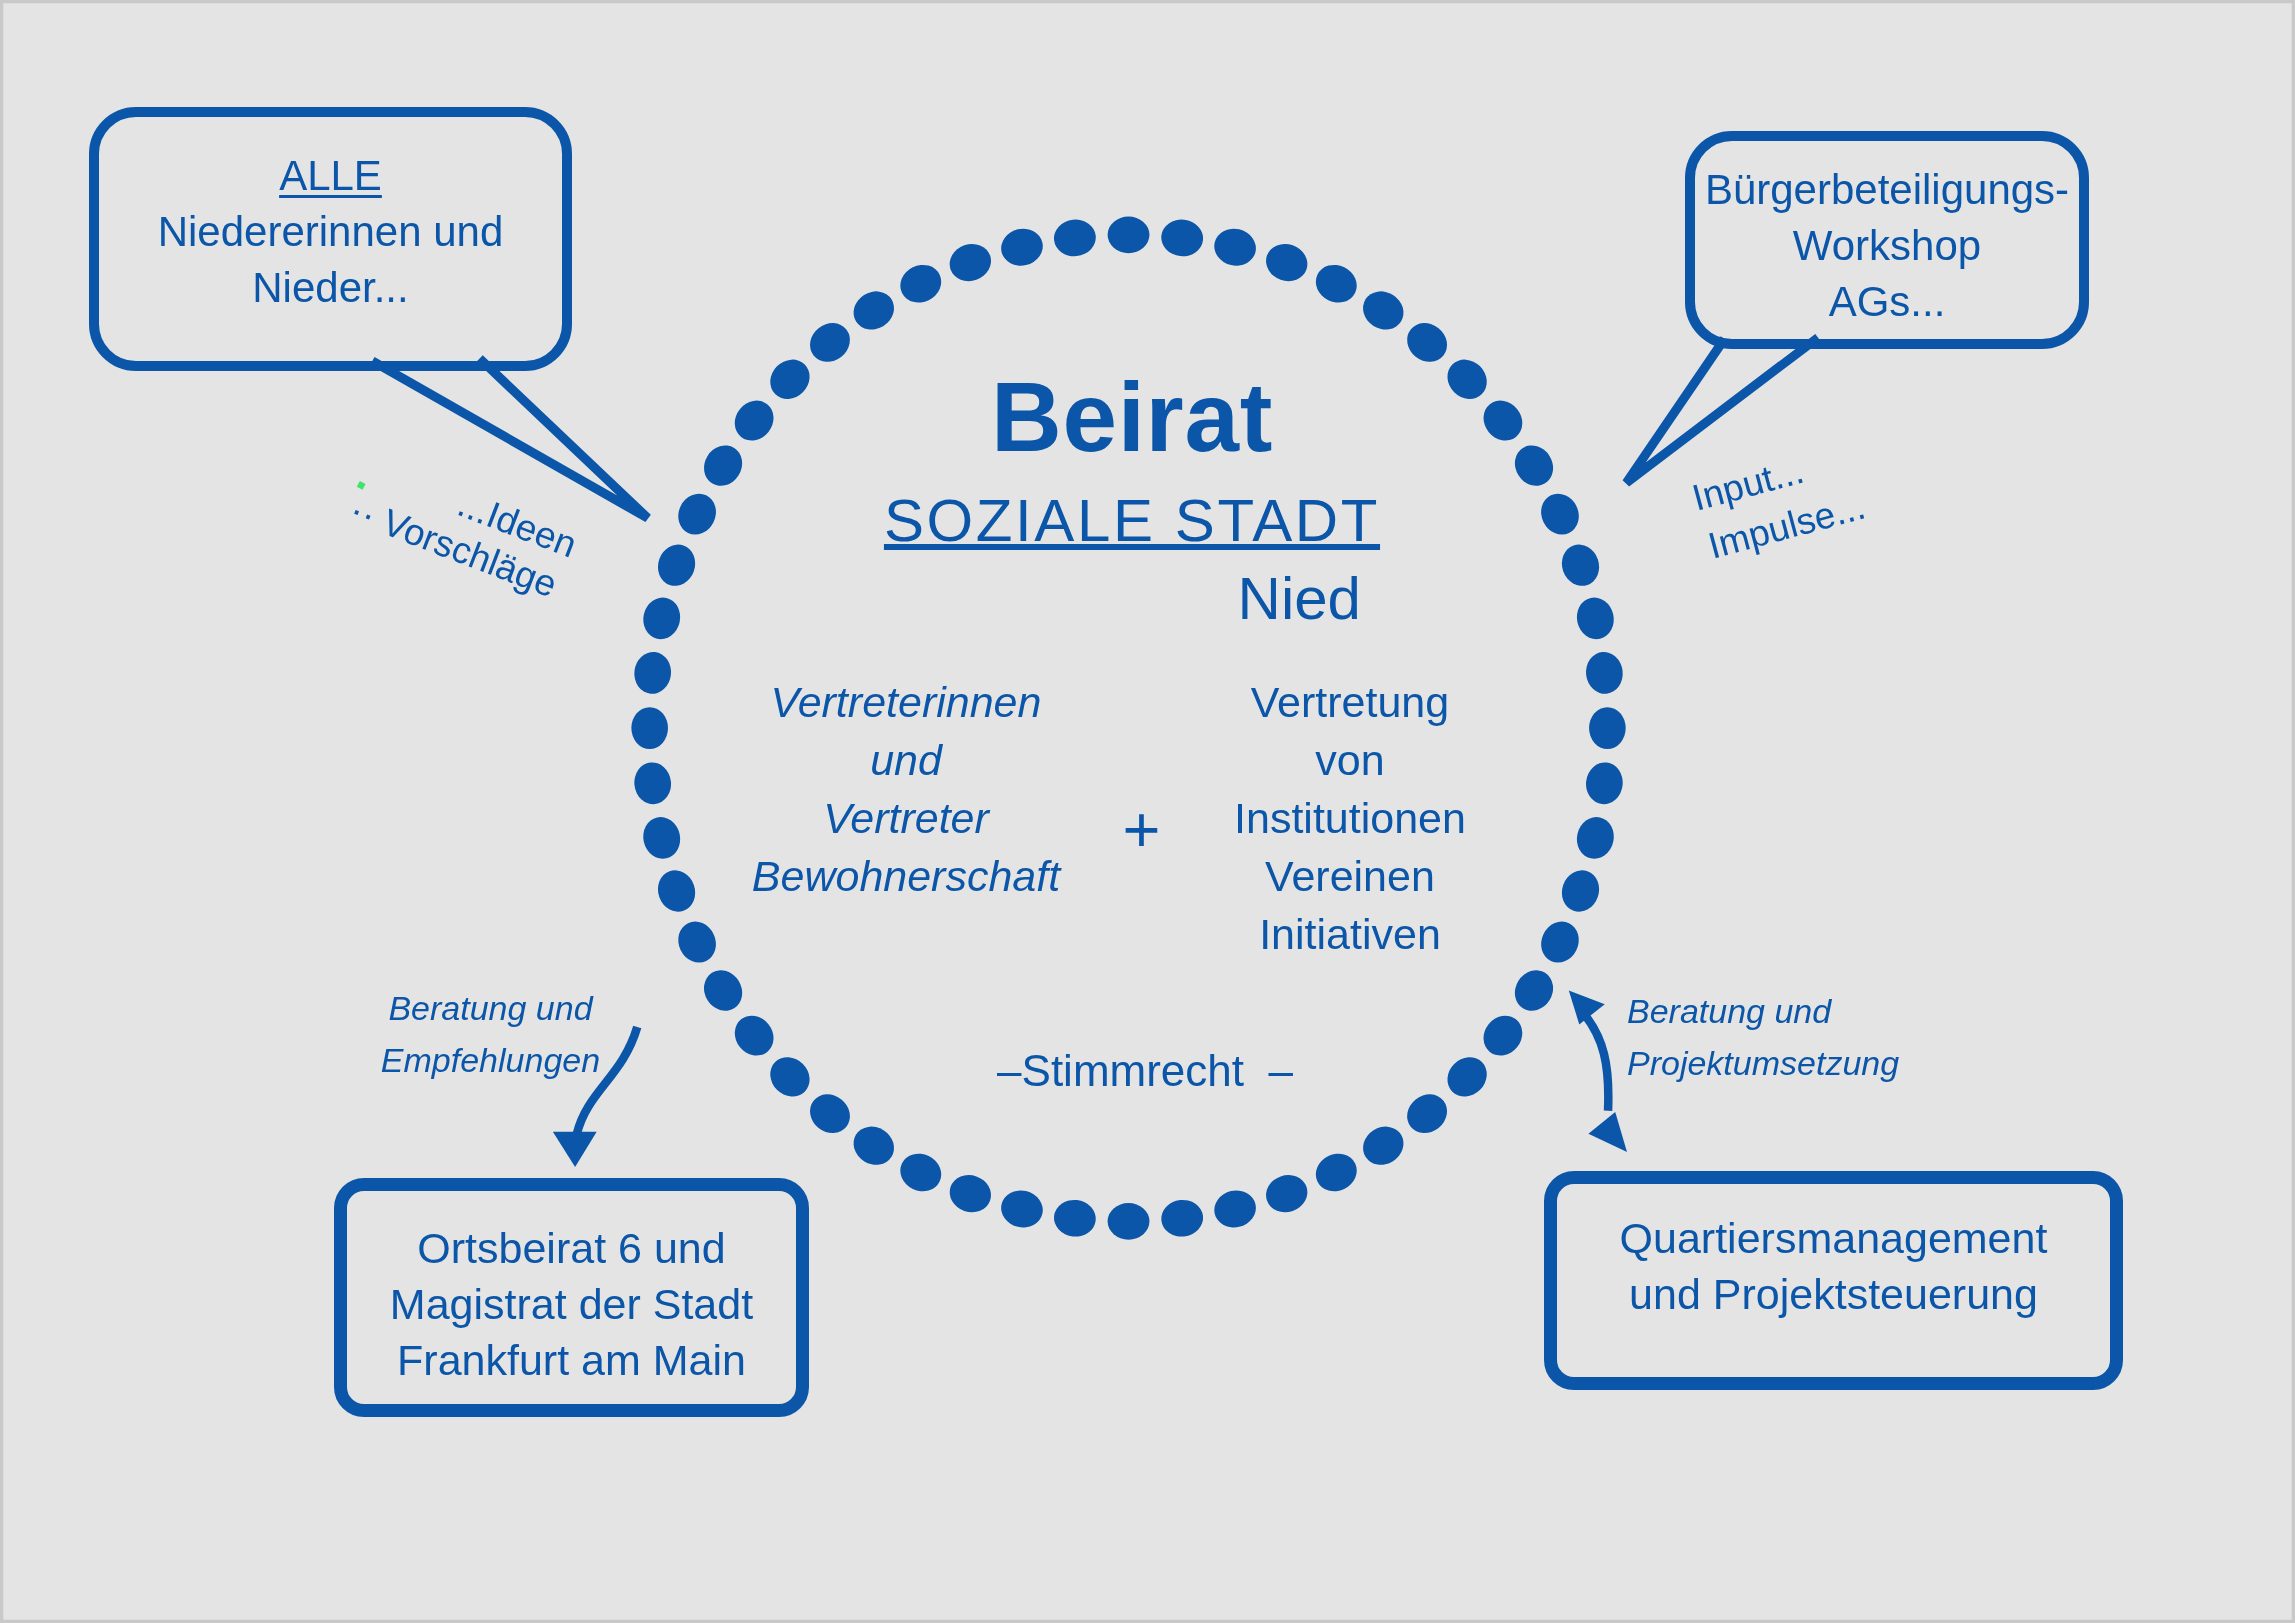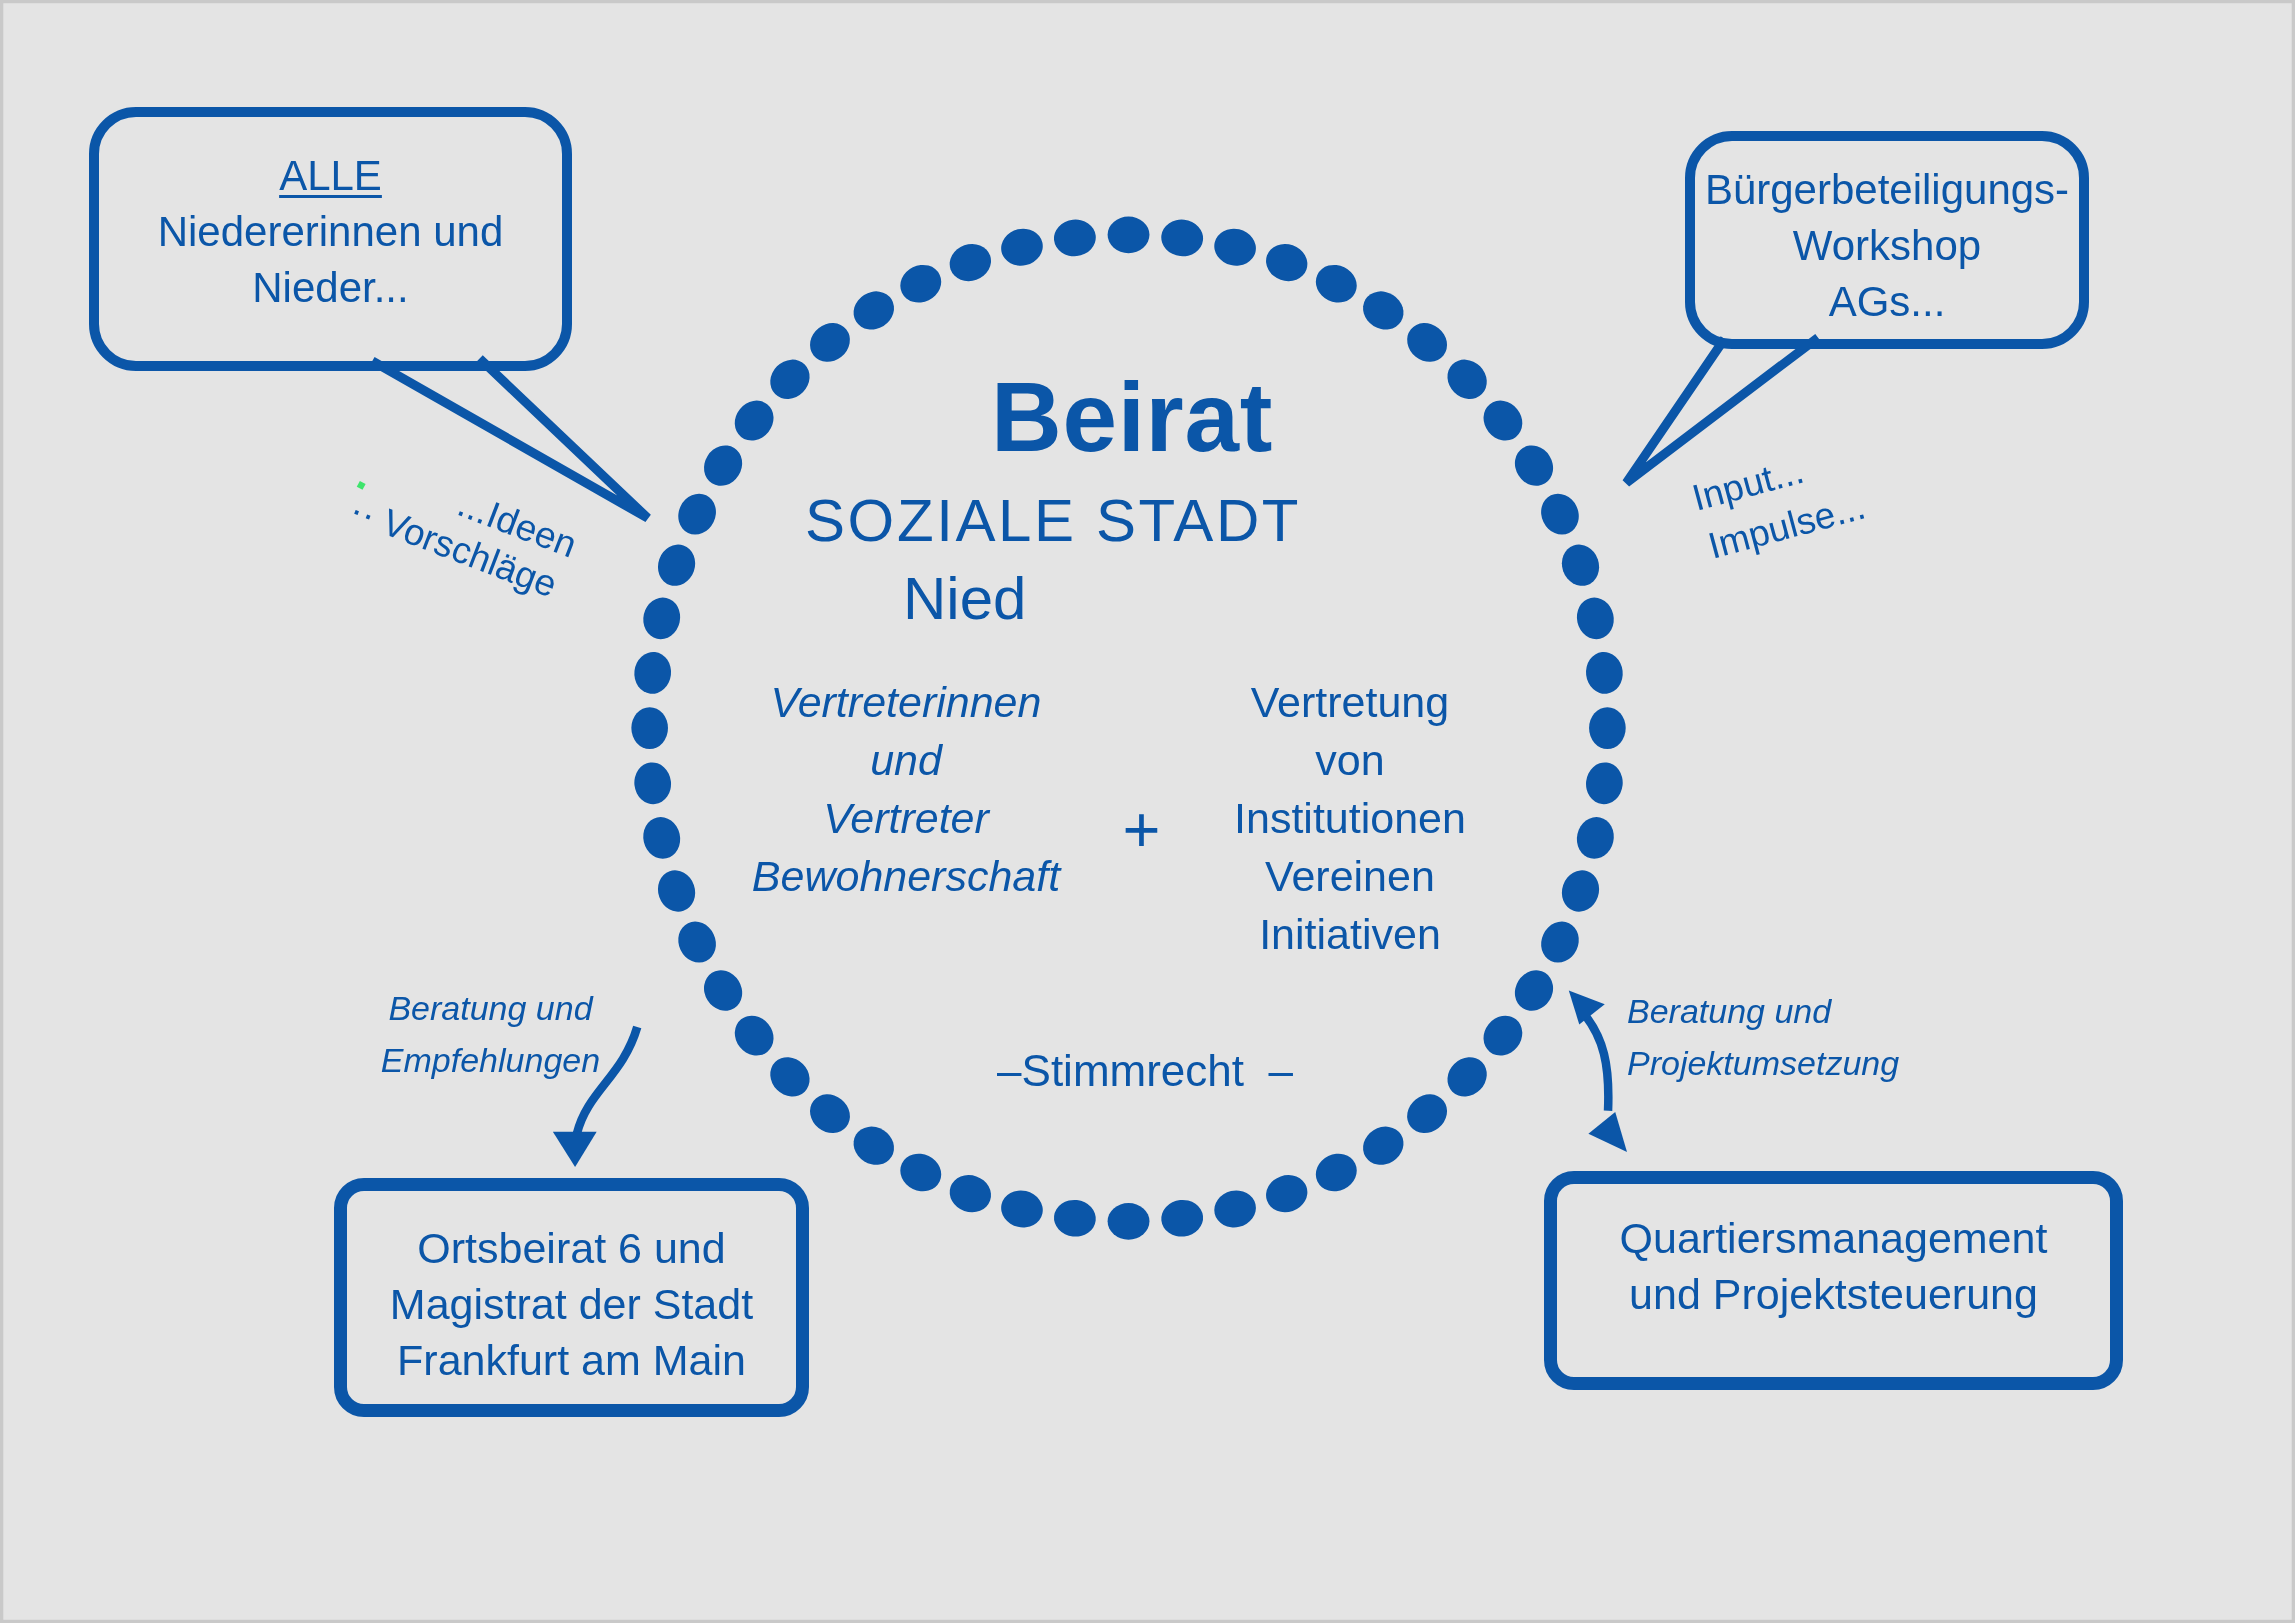--- a/index.html
+++ b/index.html
@@ -21,22 +21,22 @@
   }
   .bubble .line{width:100%;}
   .tl-bubble{left:89px;top:107px;width:483px;height:264px;font-size:42px;line-height:56px;padding-top:31px;}
   .tr-bubble{left:1685px;top:131px;width:404px;height:218px;font-size:42px;line-height:56px;padding-top:21px;}
   .box{border-width:13px;border-radius:30px;}
   .bl-box{left:334px;top:1178px;width:475px;height:239px;font-size:43px;line-height:56px;padding-top:29px;}
   .br-box{left:1544px;top:1171px;width:579px;height:219px;font-size:43px;line-height:56px;padding-top:26px;}
   .u{text-decoration:underline;text-underline-offset:5.2px;text-decoration-thickness:3.3px;}
   
   .title{left:903px;top:361px;width:458px;text-align:center;font-size:98px;font-weight:bold;letter-spacing:0.7px;}
-  .subtitle{left:805px;top:486px;width:654px;font-size:60px;letter-spacing:2.6px;}
-  .subtitle2{left:903px;top:564px;width:458px;text-align:left;font-size:60px;}
+  .subtitle{left:805px;top:486px;width:654px;text-align:center;font-size:60px;letter-spacing:2.6px;text-decoration:underline;}
+  .subtitle2{left:903px;top:564px;width:458px;text-align:right;font-size:60px;}
   .col{width:458px;text-align:center;font-size:43px;line-height:58px;}
   .col-left{left:677px;top:673px;font-style:italic;}
   .col-right{left:1121px;top:673px;}
   .plus{left:1086px;top:792px;width:111px;text-align:center;font-size:65px;}
   .stimmrecht{left:903px;top:1046px;width:484px;text-align:center;font-size:44px;white-space:pre;}
   
   .small-label{font-size:34px;line-height:52px;font-style:italic;}
   .advice-left{left:340px;top:982px;width:301px;text-align:center;}
   .advice-right{left:1627px;top:985px;width:340px;text-align:left;}
   .rot{transform-origin:left top;white-space:pre;font-size:37px;}

